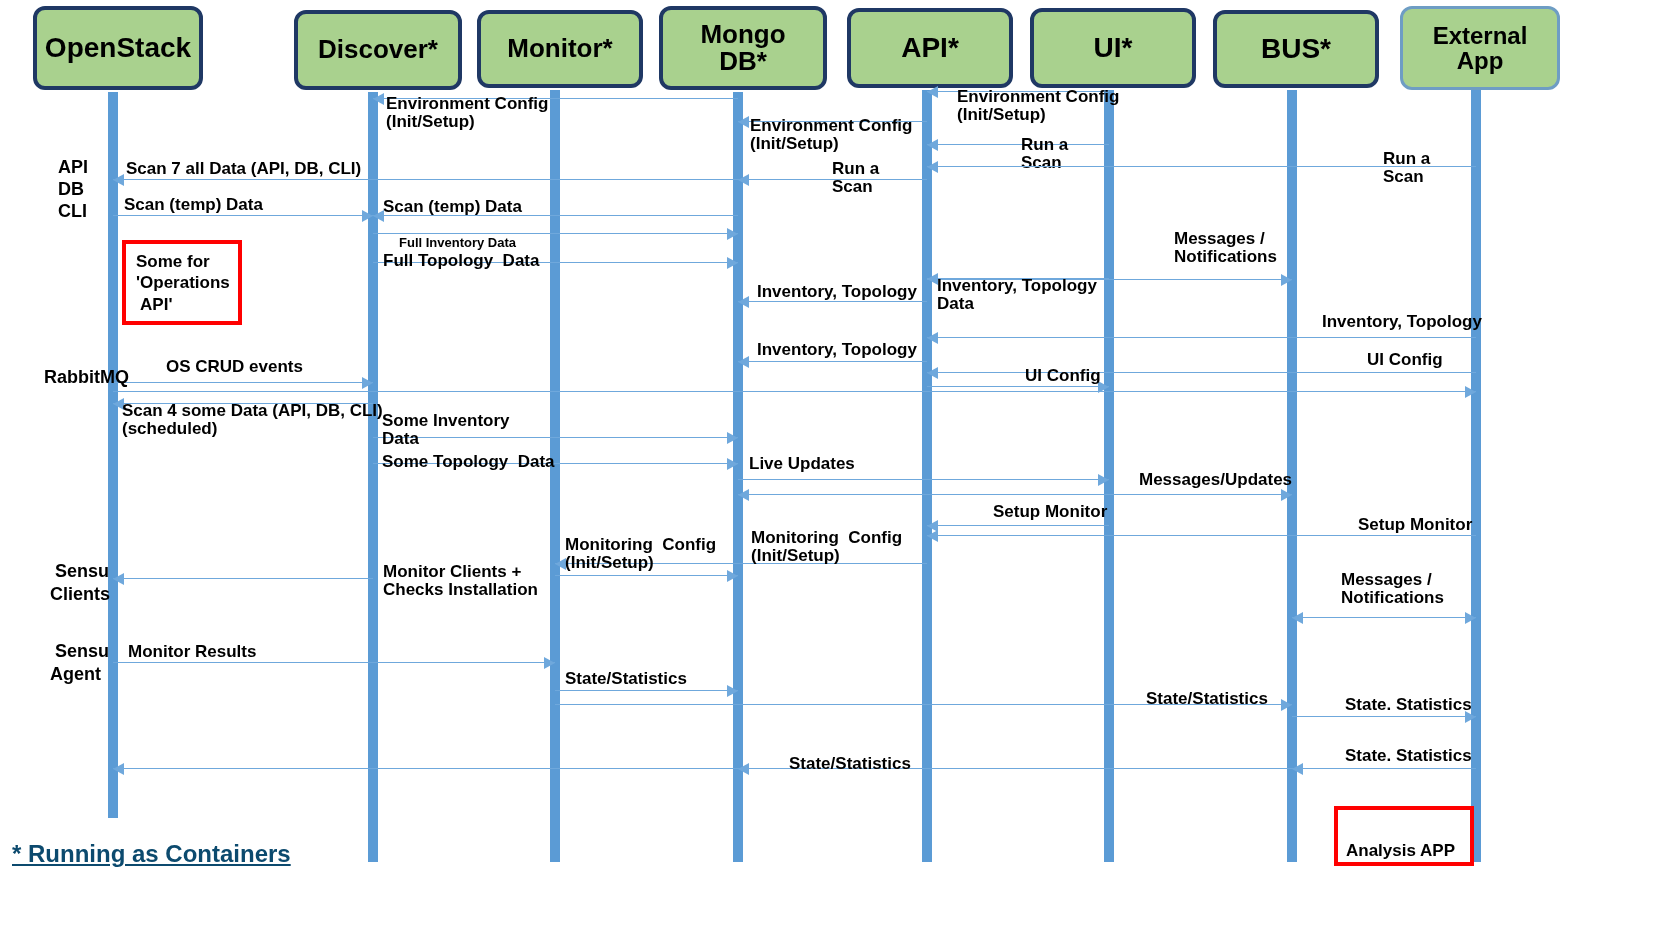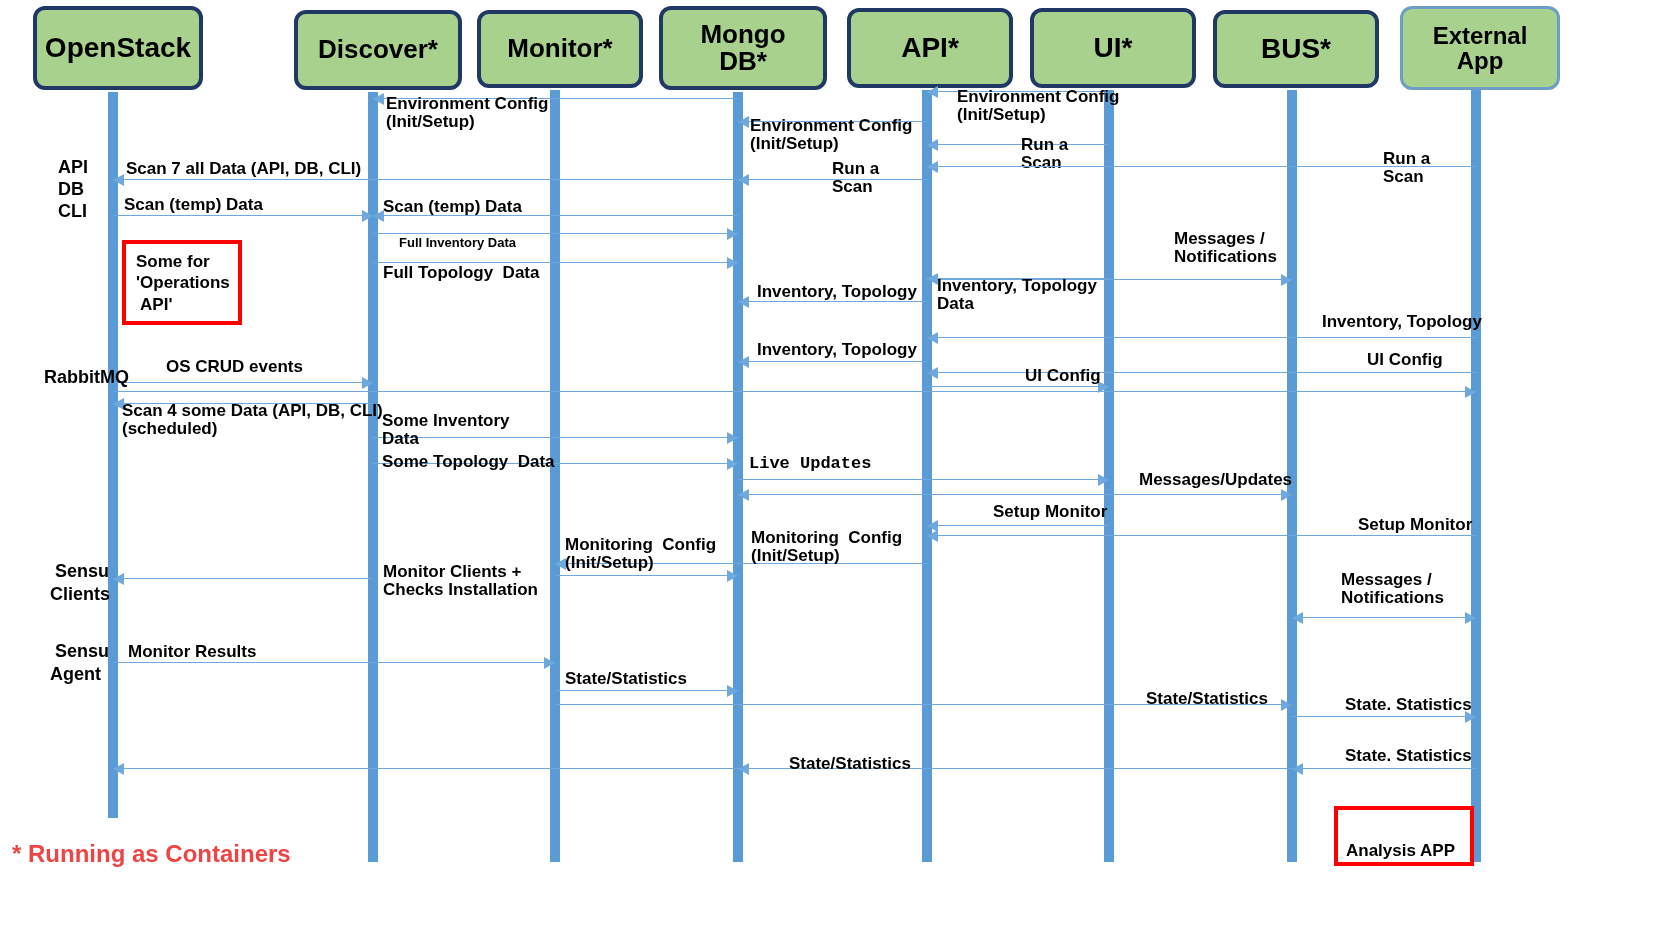--- a/index.html
+++ b/index.html
@@ -75,21 +75,22 @@
     border: 4px solid #FF0000;
     background: transparent;
     font-weight: bold;
     color: #000000;
     line-height: 1.25;
     white-space: pre;
   }
   .footnote {
     position: absolute;
     font-weight: bold;
-    color: #ef4444;
+    color: #0c4a6e;
+    text-decoration: underline;
   }
 </style>
 </head>
 <body>
 
 <div id="canvas">
   <div id="actors-layer">
       <div class="actor-box" style="left: 33px; top: 6px; width: 170px; height: 84px; font-size: 28px;">
         <span style="white-space: pre;">OpenStack</span>
       </div>
@@ -159,21 +160,21 @@
       <div class="arrowhead right" style="top: 210px; left: 362px;"></div>
       <div class="msg-label" style="left: 124px; top: 196px; font-size: 17px;">Scan (temp) Data</div>
       <div class="msg" style="left: 373px; top: 215px; width: 365px;"></div>
       <div class="arrowhead left" style="top: 210px; left: 373px;"></div>
       <div class="msg-label" style="left: 383px; top: 198px; font-size: 17px;">Scan (temp) Data</div>
       <div class="msg" style="left: 373px; top: 233px; width: 365px;"></div>
       <div class="arrowhead right" style="top: 228px; left: 727px;"></div>
       <div class="msg-label" style="left: 383px; top: 236px; font-size: 13px; margin-left: 16px;">Full Inventory Data</div>
       <div class="msg" style="left: 373px; top: 262px; width: 365px;"></div>
       <div class="arrowhead right" style="top: 257px; left: 727px;"></div>
-      <div class="msg-label" style="left: 383px; top: 264px; font-size: 17px;">Full Topology  Data</div>
+      <div class="msg-label" style="left: 383px; top: 252px; font-size: 17px;">Full Topology  Data</div>
       <div class="msg" style="left: 927px; top: 279px; width: 365px;"></div>
       <div class="arrowhead right" style="top: 274px; left: 1281px;"></div>
       <div class="msg-label" style="left: 1174px; top: 230px; font-size: 17px;">Messages /
 Notifications</div>
       <div class="msg" style="left: 738px; top: 301px; width: 189px;"></div>
       <div class="arrowhead left" style="top: 296px; left: 738px;"></div>
       <div class="msg-label" style="left: 757px; top: 283px; font-size: 17px;">Inventory, Topology</div>
       <div class="msg" style="left: 927px; top: 278px; width: 182px;"></div>
       <div class="arrowhead left" style="top: 273px; left: 927px;"></div>
       <div class="msg-label" style="left: 937px; top: 277px; font-size: 17px;">Inventory, Topology
@@ -201,21 +202,21 @@
 (scheduled)</div>
       <div class="msg" style="left: 373px; top: 437px; width: 365px;"></div>
       <div class="arrowhead right" style="top: 432px; left: 727px;"></div>
       <div class="msg-label" style="left: 382px; top: 412px; font-size: 17px;">Some Inventory
 Data</div>
       <div class="msg" style="left: 373px; top: 463px; width: 365px;"></div>
       <div class="arrowhead right" style="top: 458px; left: 727px;"></div>
       <div class="msg-label" style="left: 382px; top: 453px; font-size: 17px;">Some Topology  Data</div>
       <div class="msg" style="left: 738px; top: 479px; width: 371px;"></div>
       <div class="arrowhead right" style="top: 474px; left: 1098px;"></div>
-      <div class="msg-label" style="left: 749px; top: 455px; font-size: 17px; font-family: Liberation Mono, monospace;">Live Updates</div>
+      <div class="msg-label" style="left: 749px; top: 455px; font-size: 17px;">Live Updates</div>
       <div class="msg" style="left: 1109px; top: 494px; width: 183px;"></div>
       <div class="arrowhead right" style="top: 489px; left: 1281px;"></div>
       <div class="msg-label" style="left: 1139px; top: 471px; font-size: 17px;">Messages/Updates</div>
       <div class="msg" style="left: 738px; top: 494px; width: 371px;"></div>
       <div class="arrowhead left" style="top: 489px; left: 738px;"></div>
       <div class="msg" style="left: 927px; top: 525px; width: 182px;"></div>
       <div class="arrowhead left" style="top: 520px; left: 927px;"></div>
       <div class="msg-label" style="left: 993px; top: 503px; font-size: 17px;">Setup Monitor</div>
       <div class="msg" style="left: 927px; top: 535px; width: 549px;"></div>
       <div class="arrowhead left" style="top: 530px; left: 927px;"></div>

